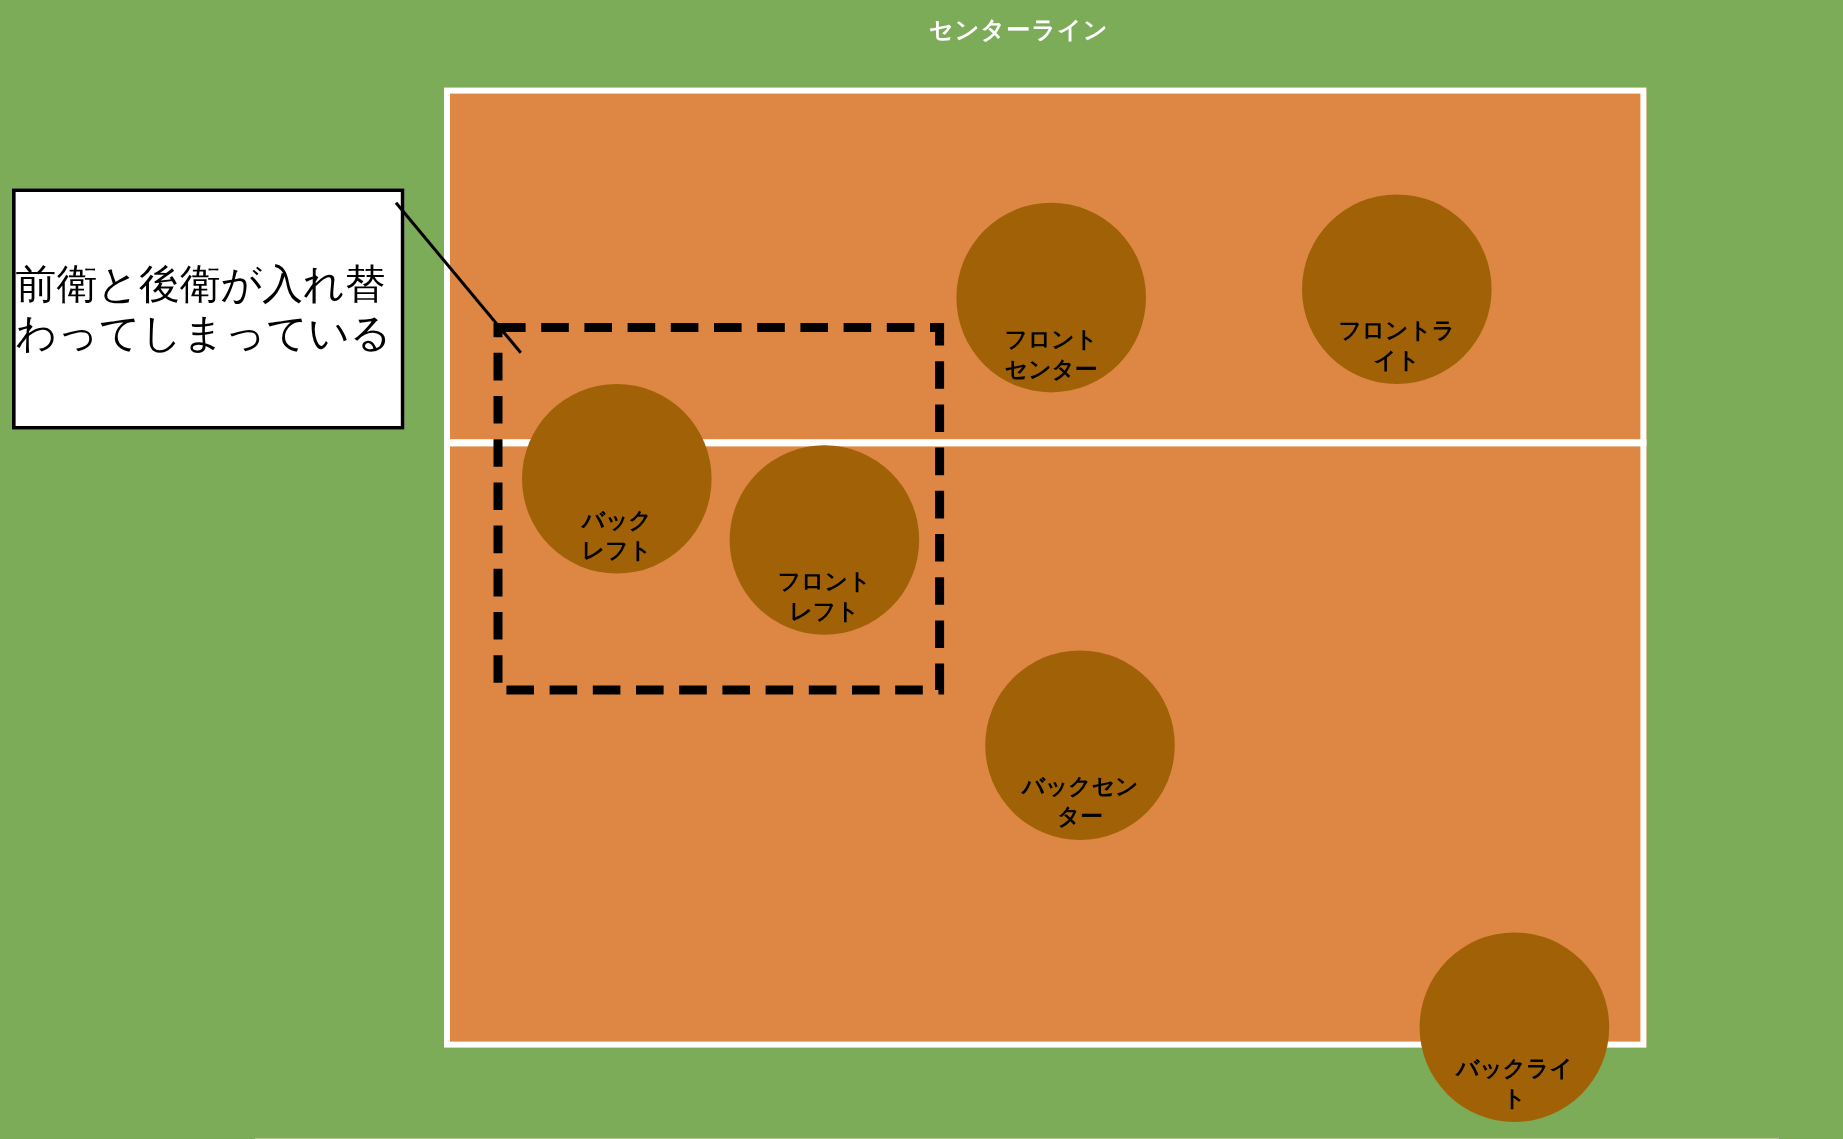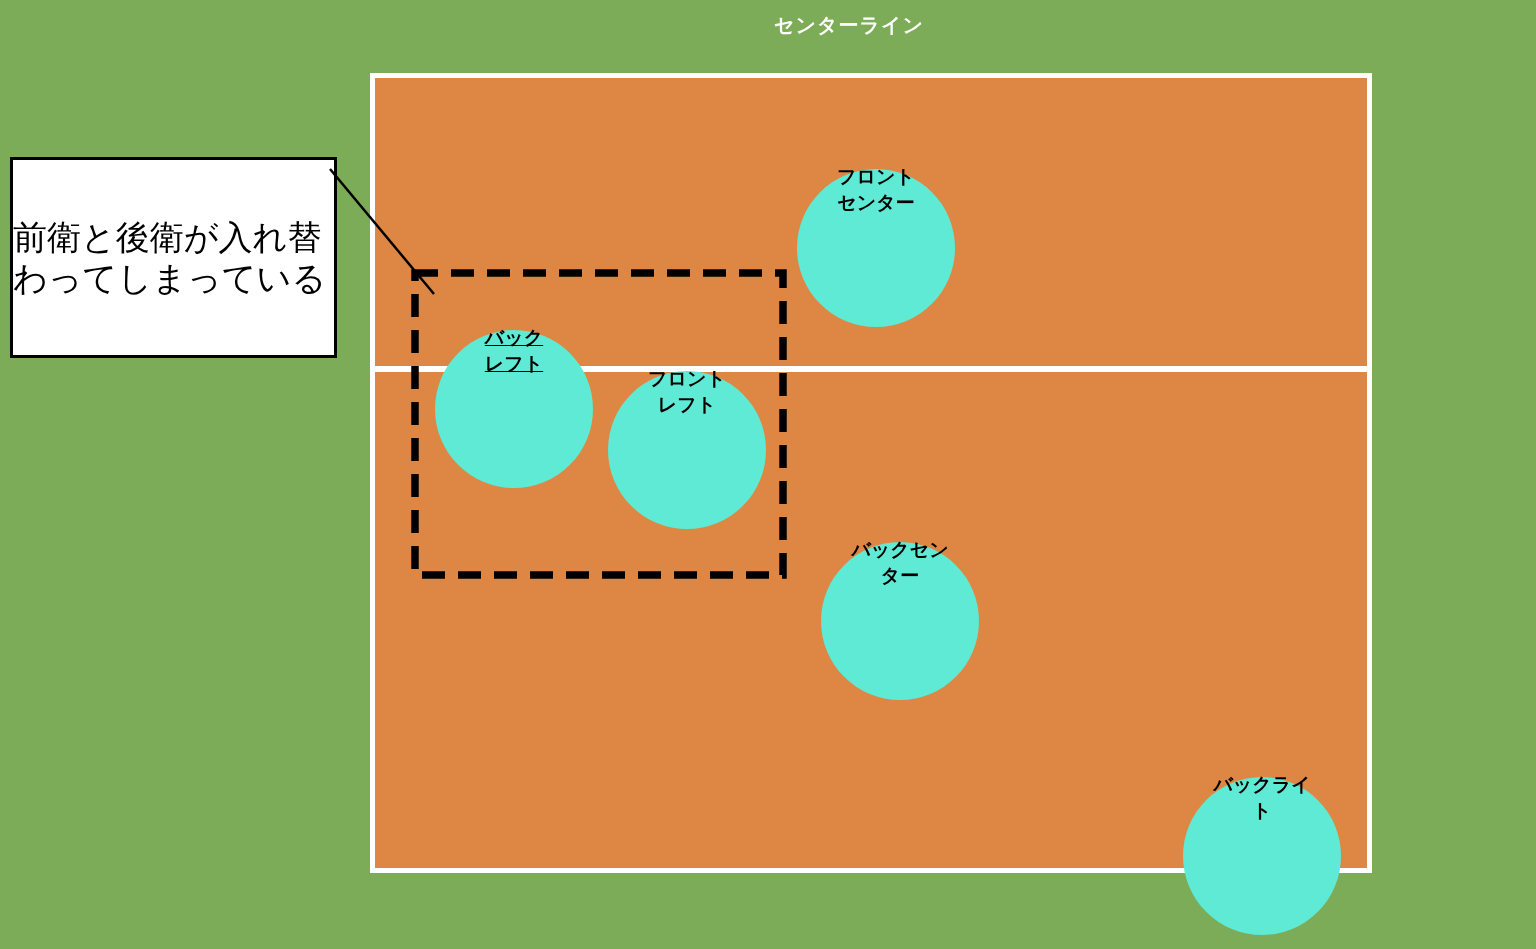--- a/index.html
+++ b/index.html
@@ -46,23 +46,23 @@
     height: 6px;
     background: #FFFFFF;
     z-index: 2;
   }
 
   .pos-circle {
     position: absolute;
     width: 158px;
     height: 158px;
     border-radius: 50%;
-    background: #5eead4;
+    background: #a16207;
     display: flex;
-    align-items: flex-start;
+    align-items: flex-end;
     justify-content: center;
     z-index: 3;
   }
 
   .pos-label {
     color: #000000;
     font-size: 19px;
     font-weight: bold;
     line-height: 1.35;
     text-align: center;
@@ -110,22 +110,26 @@
 
   <div class="court"></div>
 
   <div class="attack-line"></div>
 
   <div class="pos-circle" style="left:797px; top:169px;">
     <span class="pos-label">フロント
 センター</span>
   </div>
 
+  <div class="pos-circle" style="left:1085px; top:162px;">
+    <span class="pos-label">フロントラ
+イト</span>
+  </div>
 
-  <div class="pos-circle" style="left:435px; top:330px;text-decoration:underline;">
+  <div class="pos-circle" style="left:435px; top:320px;">
     <span class="pos-label">バック
 レフト</span>
   </div>
 
   <div class="pos-circle" style="left:608px; top:371px;">
     <span class="pos-label">フロント
 レフト</span>
   </div>
 
   <div class="pos-circle" style="left:821px; top:542px;">

